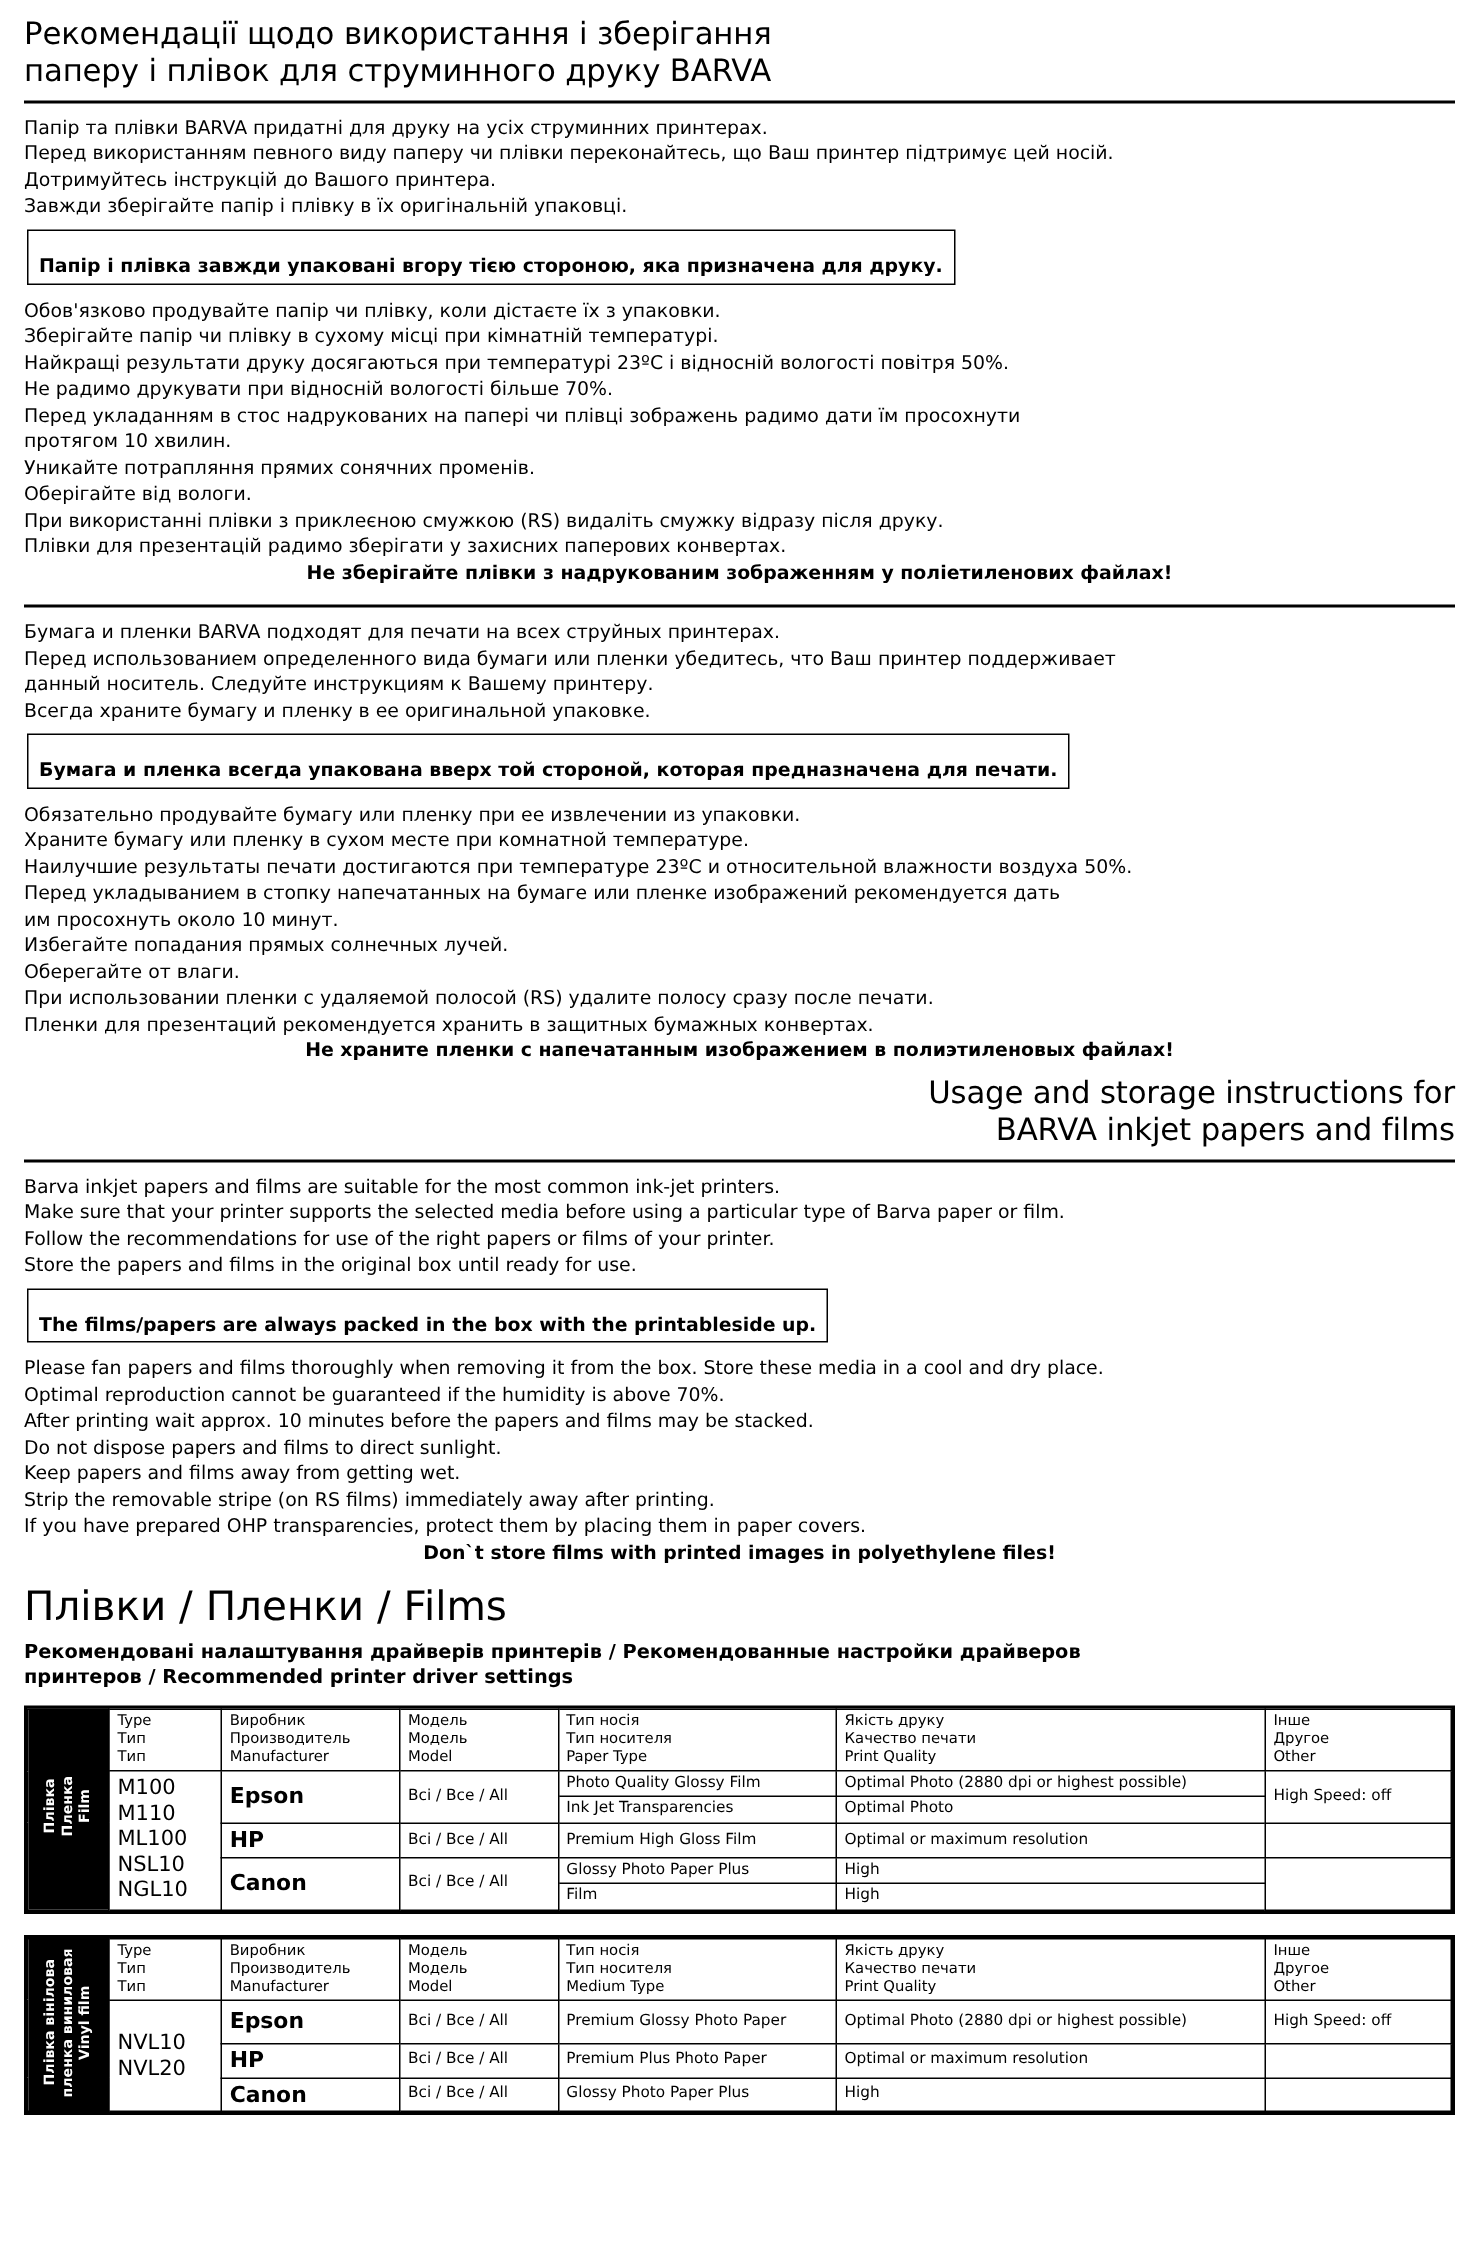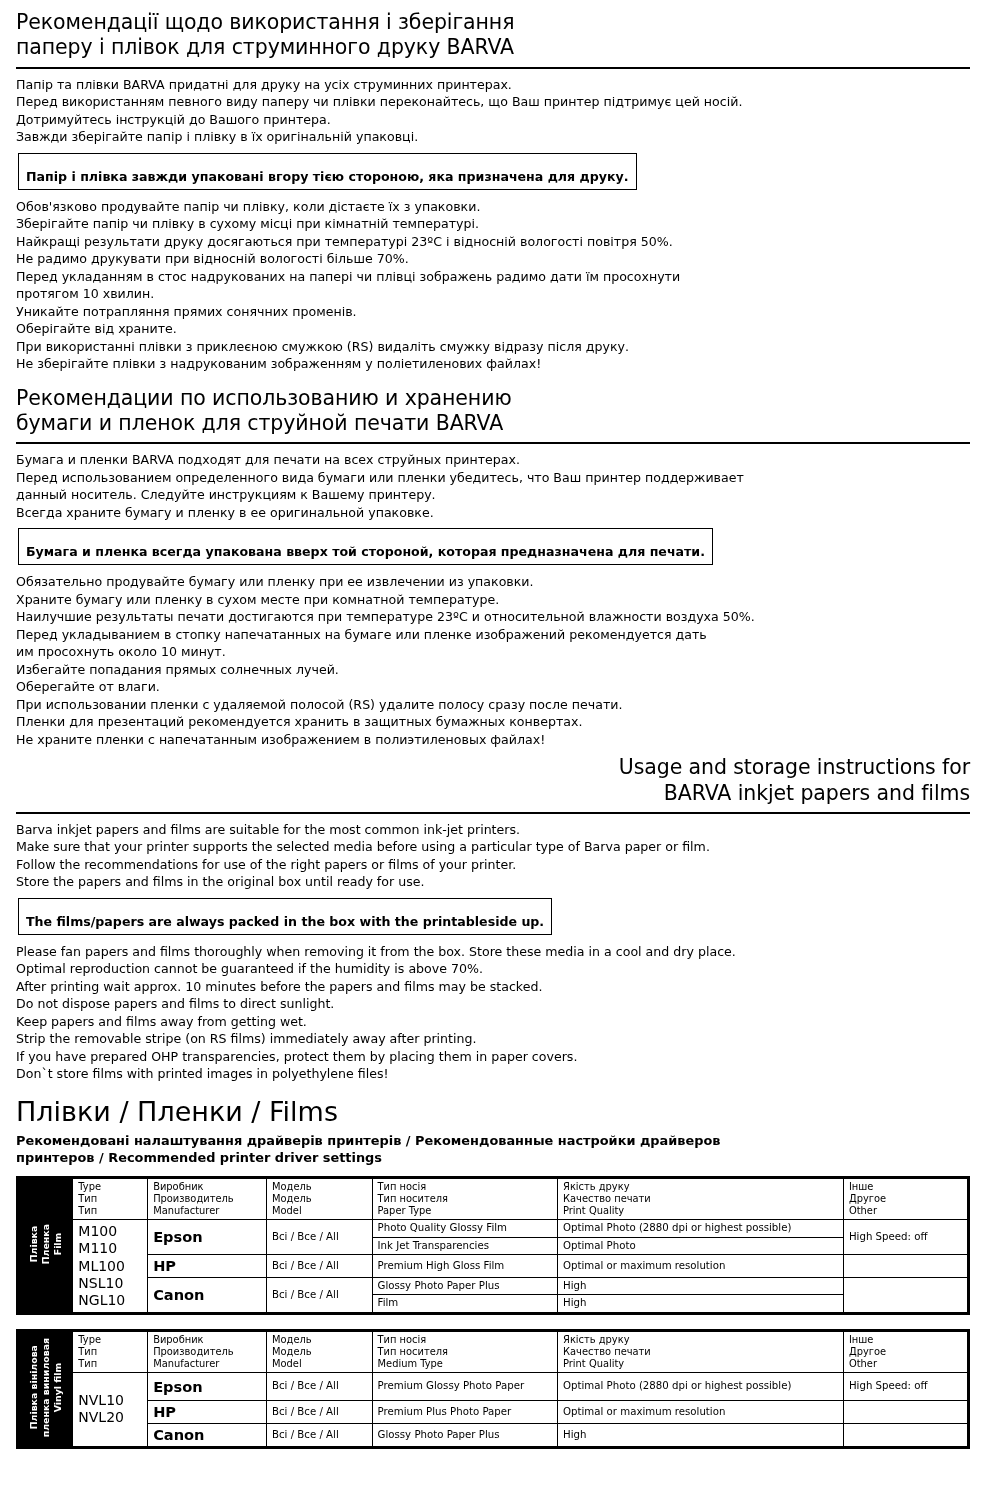--- a/index.html
+++ b/index.html
@@ -41,21 +41,21 @@
     border-top: 2px solid #000;
     margin: 0 0 7px 0;
     height: 0;
   }
   .para {
     font-size: 12.6px;
     line-height: 1.39;
     margin: 0;
   }
   .para div { white-space: nowrap; }
-  .bold { font-weight: normal; }
+  .bold { font-weight: bold; text-align: center; }
   .boxed {
     display: inline-block;
     border: 1px solid #000;
     padding: 15px 7px 4px 7px;
     font-size: 12.6px;
     font-weight: bold;
     margin: 7px 0 8px 2px;
     line-height: 1.25;
   }
   .spacer-sm { height: 7px; }
@@ -142,30 +142,29 @@
     </div>
     <div class="boxed">Папір і плівка завжди упаковані вгору тією стороною, яка призначена для друку.</div>
     <div class="para">
       <div>Обов'язково продувайте папір чи плівку, коли дістаєте їх з упаковки.</div>
       <div>Зберігайте папір чи плівку в сухому місці при кімнатній температурі.</div>
       <div>Найкращі результати друку досягаються при температурі 23ºС і відносній вологості повітря 50%.</div>
       <div>Не радимо друкувати при відносній вологості більше 70%.</div>
       <div>Перед укладанням в стос надрукованих на папері чи плівці зображень радимо дати їм просохнути</div>
       <div>протягом 10 хвилин.</div>
       <div>Уникайте потрапляння прямих сонячних променів.</div>
-      <div>Оберігайте від храните.</div>
+      <div>Оберігайте від вологи.</div>
       <div>При використанні плівки з приклеєною смужкою (RS) видаліть смужку відразу після друку.</div>
+      <div>Плівки для презентацій радимо зберігати у захисних паперових конвертах.</div>
       <div class="bold">Не зберігайте плівки з надрукованим зображенням у поліетиленових файлах!</div>
     </div>
 
     <div class="spacer-md"></div>
 
     
-    <h1 class="sec-title" style="white-space:pre-line;">Рекомендации по использованию и хранению
-бумаги и пленок для струйной печати BARVA</h1>
     <hr class="rule">
     <div class="para">
       <div>Бумага и пленки BARVA подходят для печати на всех струйных принтерах.</div>
       <div>Перед использованием определенного вида бумаги или пленки убедитесь, что Ваш принтер поддерживает</div>
       <div>данный носитель. Следуйте инструкциям к Вашему принтеру.</div>
       <div>Всегда храните бумагу и пленку в ее оригинальной упаковке.</div>
     </div>
     <div class="boxed">Бумага и пленка всегда упакована вверх той стороной, которая предназначена для печати.</div>
     <div class="para">
       <div>Обязательно продувайте бумагу или пленку при ее извлечении из упаковки.</div>

